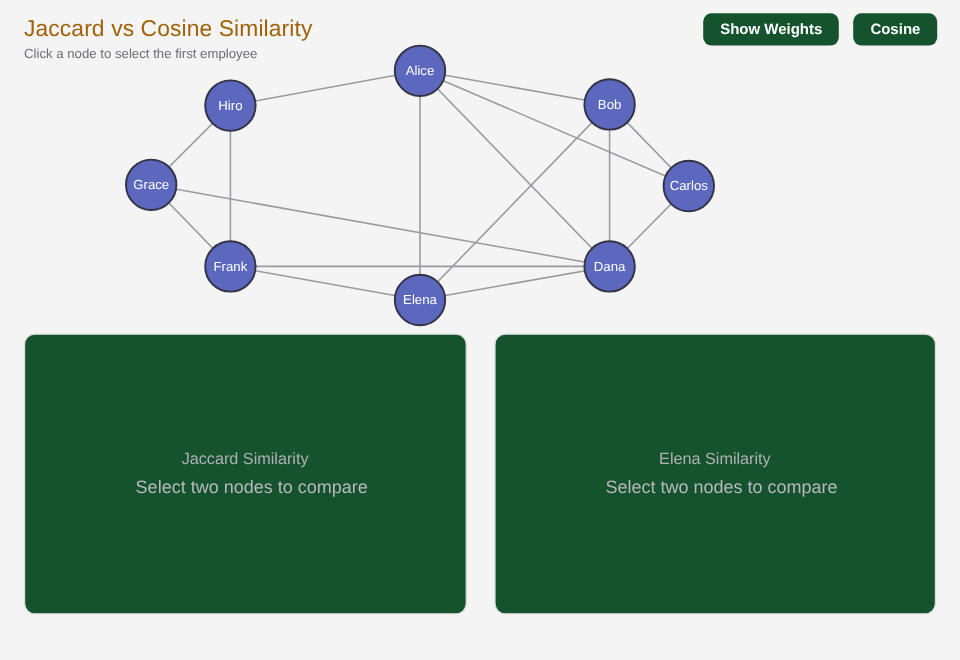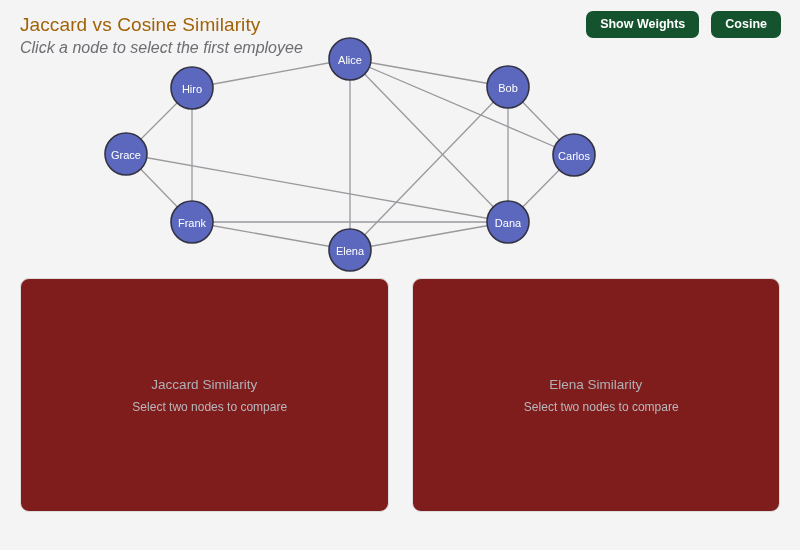--- a/index.html
+++ b/index.html
@@ -26,24 +26,23 @@
     top: 14px;
     font-size: 19px;
     color: #a16207;
     letter-spacing: 0.1px;
     white-space: nowrap;
   }
   .page-subtitle {
     position: absolute;
     left: 20px;
     top: 39px;
-    font-size: 16px;
+    font-size: 11px;
     color: #6d6d72;
     white-space: nowrap;
-    font-style: italic;
   }
 
   
   .toolbar {
     position: absolute;
     right: 19px;
     top: 11px;
     display: flex;
     gap: 12px;
     align-items: center;
@@ -99,36 +98,36 @@
     position: absolute;
     left: 20px;
     top: 278px;
     width: 760px;
     height: 234px;
     display: flex;
     gap: 23px;
   }
   .panel {
     flex: 1 1 0;
-    background: #7f1d1d;
+    background: #14532d;
     border: 1px solid #dddddd;
     border-radius: 9px;
     display: flex;
     flex-direction: column;
     align-items: center;
     justify-content: center;
     box-sizing: border-box;
   }
   .panel-title {
     font-size: 13.5px;
     color: #b0b0b4;
     margin-bottom: 8px;
   }
   .panel-hint {
-    font-size: 12px;
+    font-size: 15px;
     color: #b8b8bc;
     margin-left: 11px;
   }
 </style>
 </head>
 <body>
 
 <div id="app">
 
   <div class="page-title">Jaccard vs Cosine Similarity</div>

